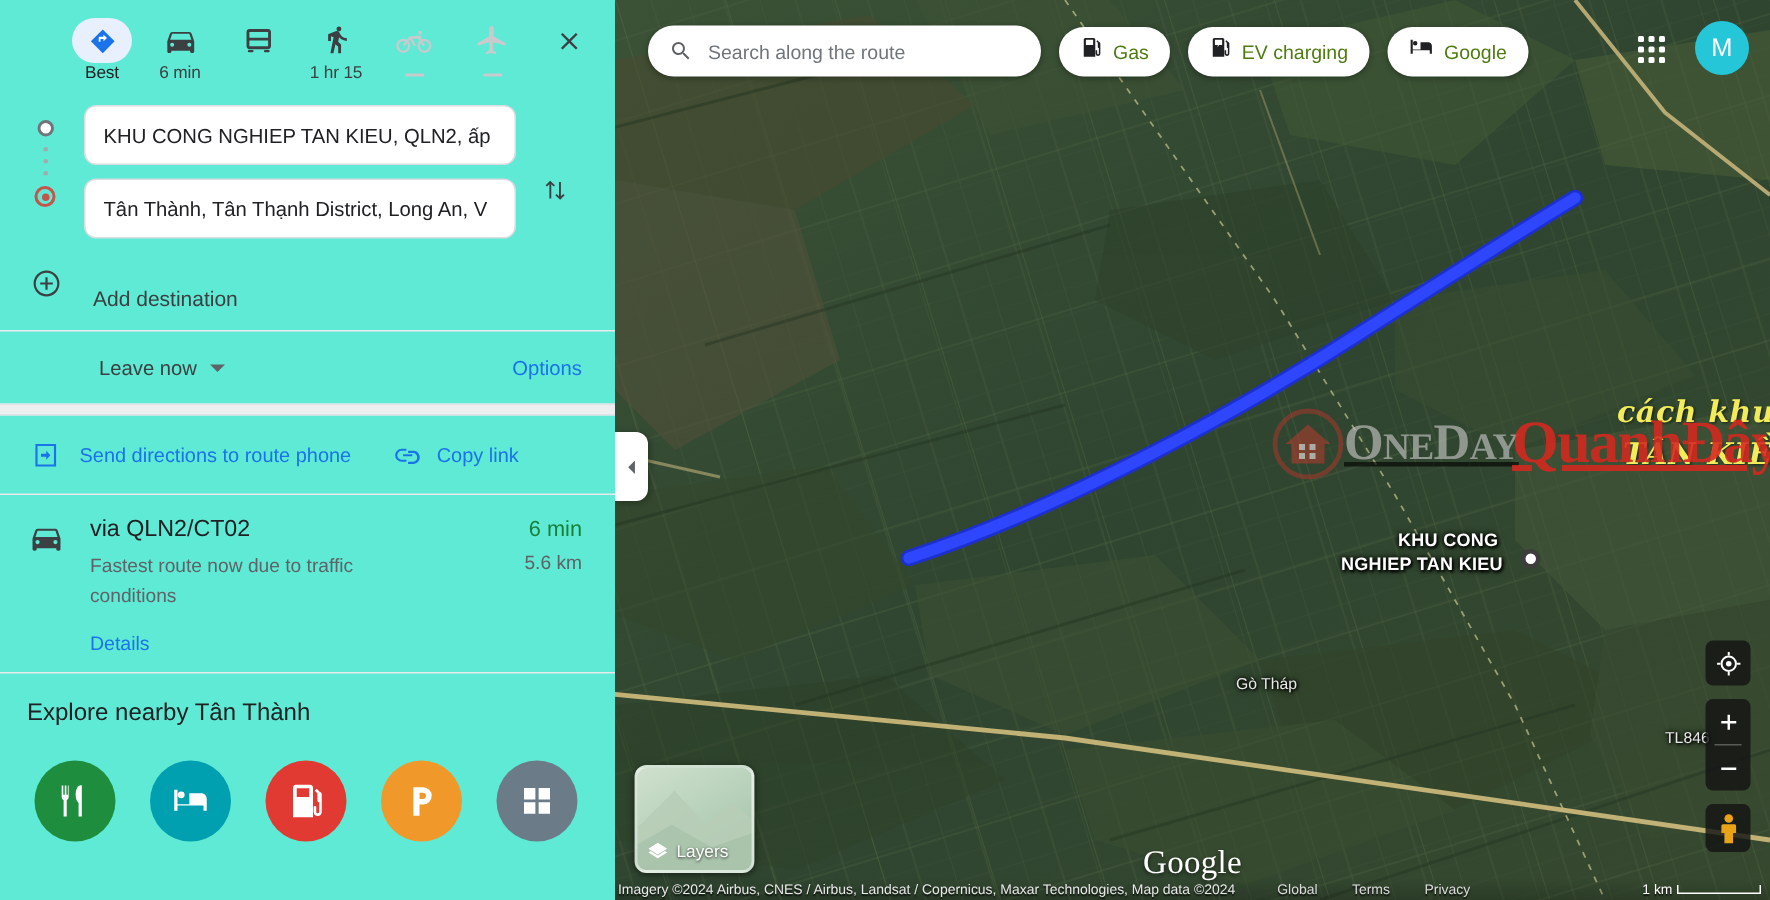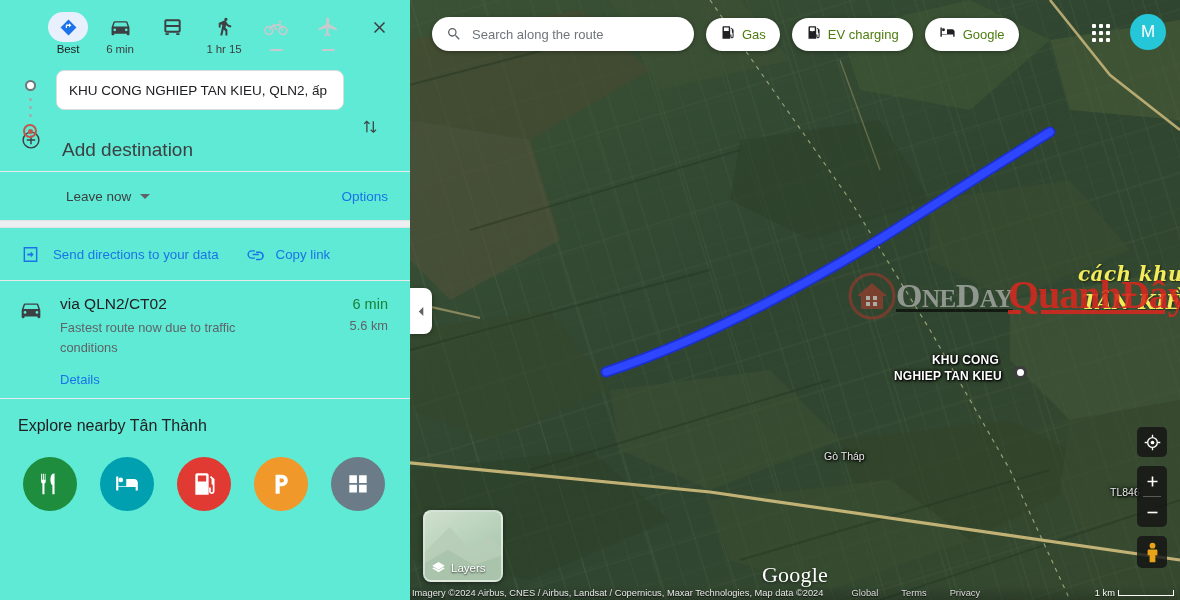--- a/index.html
+++ b/index.html
@@ -80,21 +80,21 @@
     position: absolute; right: 24px; top: 44px;
     width: 34px; height: 34px; display: flex;
     align-items: center; justify-content: center; cursor: pointer;
     border-radius: 50%;
   }
   .add-dest-row {
     display: flex; align-items: center; padding-left: 18px;
     height: 42px; cursor: pointer;
   }
   .add-dest-row .plus { width: 26px; height: 26px; margin-right: 18px; display:flex;align-items:center;justify-content:center;}
-  .add-dest-label { font-size: 19px; color: #3c4043; margin-top: 20px; }
+  .add-dest-label { font-size: 14px; color: #3c4043; margin-top: 20px; }
 
   .divider { height: 1px; background: #e8eaed; }
   .thick-divider { height: 8px; background: #eceef0; border-top: 1px solid #e0e2e5; border-bottom: 1px solid #e0e2e5;}
 
   
   .leave-row {
     height: 48px; display: flex; align-items: center;
     padding: 0 22px 0 66px; justify-content: space-between;
   }
   .leave-now { display: flex; align-items: center; cursor: pointer; }
@@ -348,20 +348,25 @@
           </div>
         <div class="pin-dest"></div>
       </div>
 
       <div class="field-row">
         <div class="field">
           <span placeholder="Choose starting point">KHU CONG NGHIEP TAN KIEU, QLN2, ấp </span>
         </div>
       </div>
 
+      <div class="field-row">
+        <div class="field">
+          <span placeholder="Choose destination">Tân Thành, Tân Thạnh District, Long An, V</span>
+        </div>
+      </div>
 
       <div class="swap-btn">
         <svg width="19" height="19" viewBox="0 0 24 24">
             <path fill="#3c4043" d="M8.5 3.2 4.8 6.9l1.1 1.1 2-2v12.1h1.6V6l2 2 1.1-1.1zM17 19.1l3.7-3.7-1.1-1.1-2 2V4.2h-1.6v12.1l-2-2-1.1 1.1z"></path>
           </svg>
       </div>
 
       <div class="add-dest-row">
         <span class="plus">
           <svg width="22" height="22" viewBox="0 0 24 24">
@@ -385,21 +390,21 @@
     <div class="thick-divider"></div>
 
     <div class="send-row">
       <div class="send-item">
         <span class="ico">
           <svg width="19" height="19" viewBox="0 0 24 24">
               <path fill="none" stroke="#1a73e8" stroke-width="1.8" d="M4.2 3.4h15.6v17.2H4.2z" rx="1"></path>
               <path fill="#1a73e8" d="M12.4 8.2 15.9 12l-3.5 3.8v-2.6H8v-2.4h4.4z"></path>
             </svg>
         </span>
-        <span class="send-text">Send directions to your data</span>
+        <span class="send-text">Send directions to route phone</span>
       </div>
       <div class="copy-item">
         <span class="ico">
           <svg width="19" height="19" viewBox="0 0 24 24">
               <path fill="#1a73e8" d="M3.6 12a3.7 3.7 0 0 1 3.7-3.7h4v-1.8h-4A5.5 5.5 0 0 0 1.8 12a5.5 5.5 0 0 0 5.5 5.5h4v-1.8h-4A3.7 3.7 0 0 1 3.6 12m4.9.9h7.8v-1.8H8.5zm8.2-4.6h-4v1.8h4a3.7 3.7 0 0 1 0 7.4h-4v1.8h4A5.5 5.5 0 0 0 22.2 12a5.5 5.5 0 0 0-5.5-3.7"></path>
             </svg>
         </span>
         <span class="send-text">Copy link</span>
       </div>
     </div>

